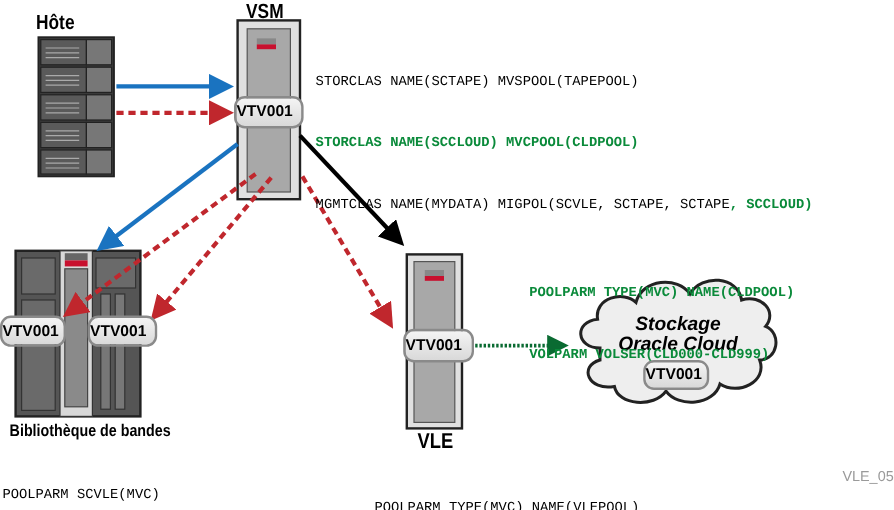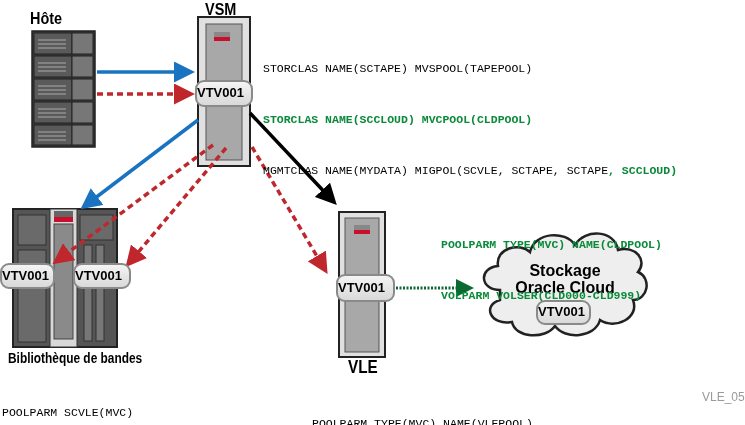--- a/index.html
+++ b/index.html
@@ -112,21 +112,21 @@
 <div class="abs label" style="left:205px;top:0px;font-size:17px;">VSM</div>
 <div class="abs label" style="left:8px;top:350px;font-size:14px;">Bibliothèque de bandes</div>
 <div class="abs label" style="left:348px;top:357px;font-size:18px;">VLE</div>
 
 <div class="vtv" style="left:195px;top:80px;width:58px;height:27px;line-height:22px;">VTV001</div>
 <div class="vtv" style="left:0px;top:263px;width:55px;height:26px;line-height:21px;">VTV001</div>
 <div class="vtv" style="left:73px;top:263px;width:58px;height:26px;line-height:21px;">VTV001</div>
 <div class="vtv" style="left:336px;top:274px;width:59px;height:28px;line-height:23px;">VTV001</div>
 <div class="vtv" style="left:536px;top:300px;width:55px;height:25px;line-height:20px;">VTV001</div>
 
-<div class="abs" style="left:500px;top:262px;width:130px;text-align:center;font-weight:bold;font-size:16px;line-height:17px;">
+<div class="abs" style="left:500px;top:262px;width:130px;text-align:center;font-weight:bold;font-size:16px;line-height:17px;font-style:italic;">
   <div>Stockage</div>
   <div>Oracle Cloud</div>
 </div>
 
 <div class="abs code" style="left:263px;top:26px;">
   <div>STORCLAS NAME(SCTAPE) MVSPOOL(TAPEPOOL)</div>
   <div class="green">STORCLAS NAME(SCCLOUD) MVCPOOL(CLDPOOL)</div>
   <div><span>MGMTCLAS NAME(MYDATA) MIGPOL(SCVLE, SCTAPE, SCTAPE</span><span class="green">, SCCLOUD)</span></div>
 </div>
 

